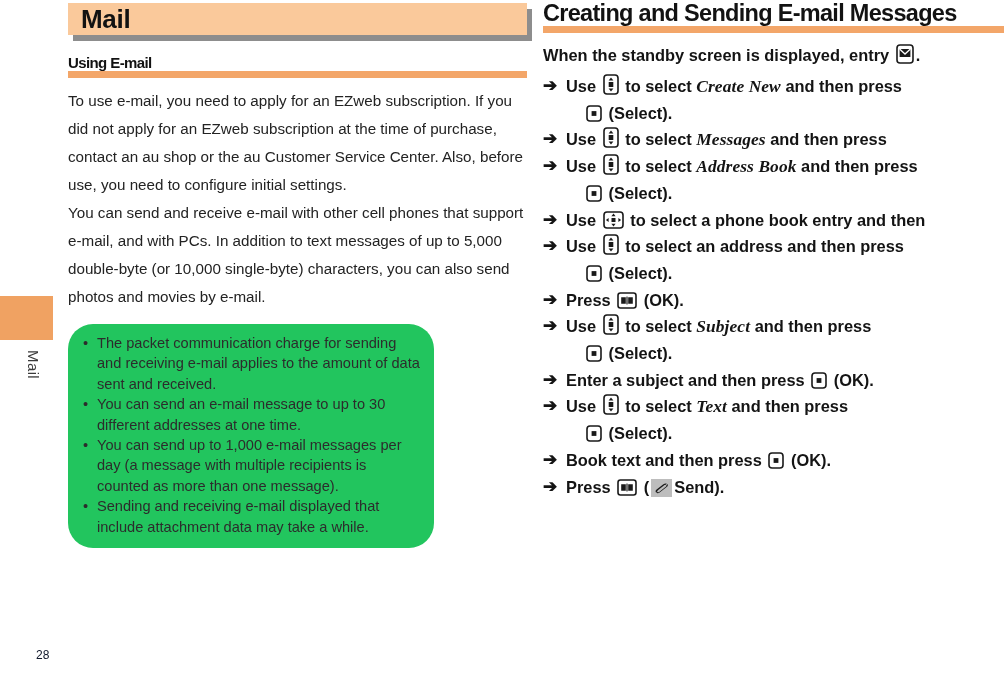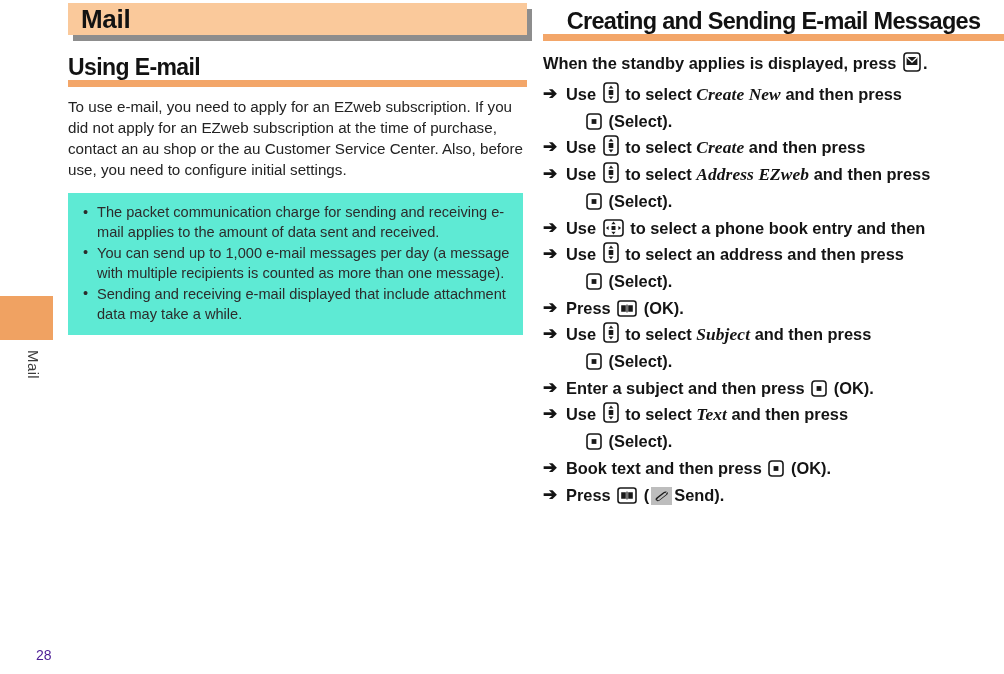--- a/index.html
+++ b/index.html
@@ -35,22 +35,22 @@
     font-size: 15px;
     color: #3a3a3a;
     writing-mode: vertical-rl;
     text-orientation: mixed;
     letter-spacing: 0.4px;
   }
   .page-number {
     position: absolute;
     left: 36px;
     top: 655px;
-    font-size: 14px;
-    color: #4c1d95;
+    font-size: 12px;
+    color: #0f172a;
     transform: translateY(-50%);
   }
 
   
   .col-left {
     position: absolute;
     left: 68px;
     top: 0;
     width: 459px;
   }
@@ -97,52 +97,53 @@
   
   .section-h {
     position: relative;
     margin-top: 14px;
     padding-bottom: 6px;
   }
   .section-h .label {
     position: relative;
     z-index: 2;
     display: inline-block;
-    font-size: 23px;
+    font-size: 15px;
     font-weight: bold;
     letter-spacing: -0.6px;
     color: #121212;
   }
   .section-h .rule {
     position: absolute;
     left: 0;
     bottom: 0;
     width: 100%;
     height: 7px;
     background: #f3a669;
     z-index: 1;
   }
-  .section-h.tight { margin-top: 8px; text-align: center; }
+  .section-h.tight { margin-top: 0; }
   .section-h.tight .label { font-size: 23.5px; letter-spacing: -0.7px; }
 
   
   .body-p {
     margin: 9px 0 0 0;
     font-size: 15.2px;
-    line-height: 21px;
+    line-height: 28px;
     color: #232323;
   }
 
   
   .note-box {
     margin-top: 13px;
-    background: #5eead4;
+    background: #22c55e;
     padding: 9px 12px 11px 12px;
-    width: 455px;
+    width: 366px;
     box-sizing: border-box;
+    border-radius: 25px;
   }
   ul.note-list {
     list-style: none;
     margin: 0;
     padding: 0;
   }
   ul.note-list li {
     position: relative;
     padding-left: 17px;
     font-size: 14.6px;
@@ -258,40 +259,42 @@
     <div class="chapter-bar"></div>
     <div class="chapter-title">Mail</div>
   </div>
 
   <div class="section-h">
     <span class="label">Using E-mail</span>
     <span class="rule"></span>
   </div>
 
   <p class="body-p">To use e-mail, you need to apply for an EZweb subscription. If you did not apply for an EZweb subscription at the time of purchase, contact an au shop or the au Customer Service Center. Also, before use, you need to configure initial settings.</p>
+  <p class="body-p" style="margin-top:0">You can send and receive e-mail with other cell phones that support e-mail, and with PCs. In addition to text messages of up to 5,000 double-byte (or 10,000 single-byte) characters, you can also send photos and movies by e-mail.</p>
 
   <div class="note-box">
     <ul class="note-list">
       <li>The packet communication charge for sending and receiving e-mail applies to the amount of data sent and received.</li>
+      <li>You can send an e-mail message to up to 30 different addresses at one time.</li>
       <li>You can send up to 1,000 e-mail messages per day (a message with multiple recipients is counted as more than one message).</li>
       <li>Sending and receiving e-mail displayed that include attachment data may take a while.</li>
     </ul>
   </div>
 
 </div>
 
 <div class="col-right">
 
   <div class="section-h tight">
     <span class="label">Creating and Sending E-mail Messages</span>
     <span class="rule"></span>
   </div>
 
   <div class="lead-line">
-    <span>When the standby applies is displayed, press</span>
+    <span>When the standby screen is displayed, entry</span>
     <span class="keyicon mail">
       <svg viewBox="0 0 18 20">
           <rect x="1" y="1" width="16" height="18" rx="3" ry="3" fill="#fff" stroke="#1a1a1a" stroke-width="1.6"></rect>
           <rect x="3.6" y="5" width="10.8" height="8" fill="#1a1a1a"></rect>
           <polyline points="3.6,5 9,10 14.4,5" fill="none" stroke="#fff" stroke-width="1.3"></polyline>
         </svg>
     </span><span>.</span>
   </div>
 
   <ol class="steps">
@@ -326,37 +329,37 @@
       <span>Use</span>
       <span class="keyicon updown">
         <svg viewBox="0 0 16 21">
             <rect x="1" y="1" width="14" height="19" rx="3" ry="3" fill="#fff" stroke="#1a1a1a" stroke-width="1.6"></rect>
             <polygon points="8,3.4 5.6,6.6 10.4,6.6" fill="#1a1a1a"></polygon>
             <rect x="5.7" y="8" width="4.6" height="5" fill="#1a1a1a"></rect>
             <polygon points="8,17.6 5.6,14.4 10.4,14.4" fill="#1a1a1a"></polygon>
           </svg>
       </span>
       <span>to select</span>
-      <span class="menu-name">Create</span>
+      <span class="menu-name">Messages</span>
       <span>and then press</span>
     </li>
 
     <li>
       <span class="arrow">➔</span>
       <span>Use</span>
       <span class="keyicon updown">
         <svg viewBox="0 0 16 21">
             <rect x="1" y="1" width="14" height="19" rx="3" ry="3" fill="#fff" stroke="#1a1a1a" stroke-width="1.6"></rect>
             <polygon points="8,3.4 5.6,6.6 10.4,6.6" fill="#1a1a1a"></polygon>
             <rect x="5.7" y="8" width="4.6" height="5" fill="#1a1a1a"></rect>
             <polygon points="8,17.6 5.6,14.4 10.4,14.4" fill="#1a1a1a"></polygon>
           </svg>
       </span>
       <span>to select</span>
-      <span class="menu-name">Address EZweb</span>
+      <span class="menu-name">Address Book</span>
       <span>and then press</span>
       <span class="cont">
         <span class="keyicon center">
           <svg viewBox="0 0 16 17">
               <rect x="1" y="1" width="14" height="15" rx="3" ry="3" fill="#fff" stroke="#1a1a1a" stroke-width="1.6"></rect>
               <rect x="5.6" y="6.1" width="4.8" height="4.8" fill="#1a1a1a"></rect>
             </svg>
         </span>
         <span>(Select).</span>
       </span>

